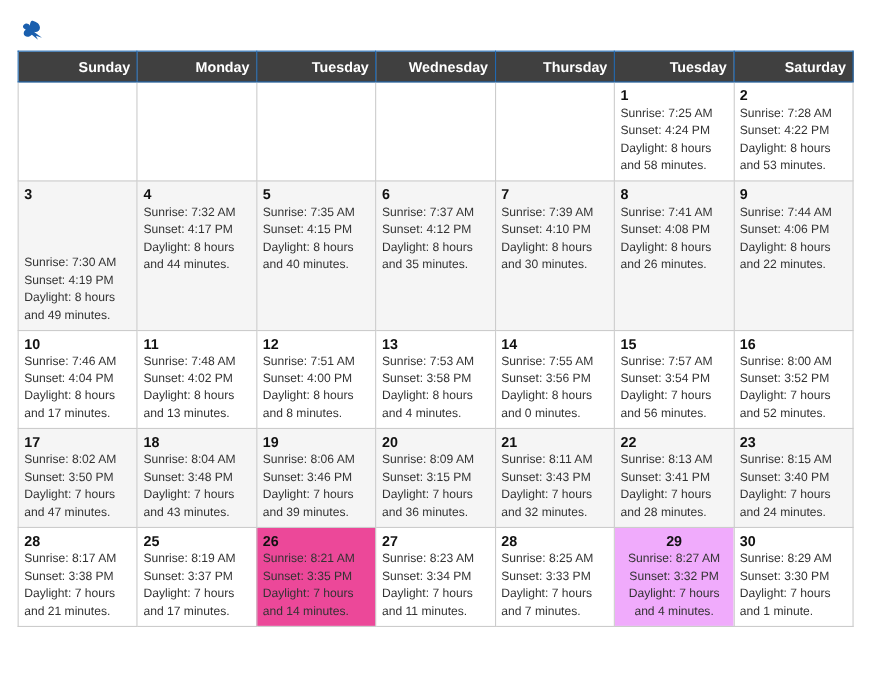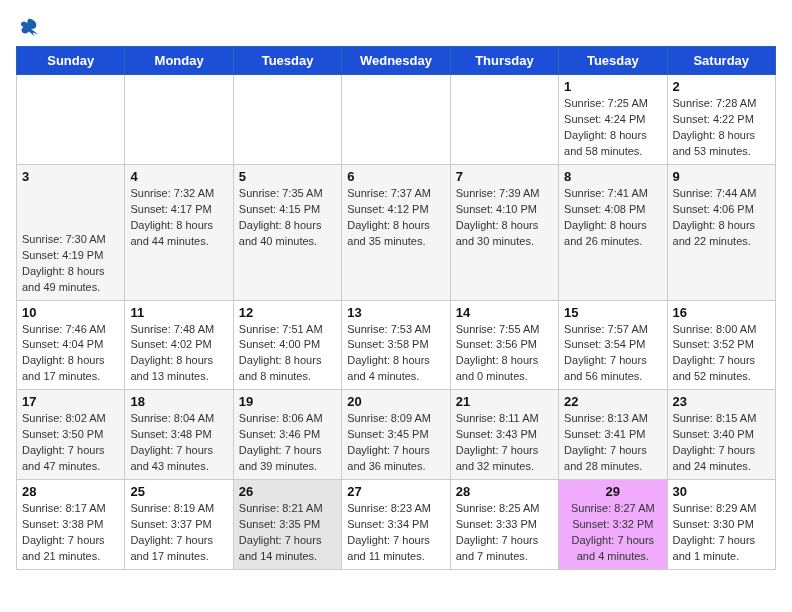--- a/index.html
+++ b/index.html
@@ -49,25 +49,25 @@
       font-size: 17px;
       color: #333;
       margin-top: 2px;
     }
     .calendar-table {
       width: 100%;
       border-collapse: collapse;
       table-layout: fixed;
     }
     .calendar-table th {
-      background-color: #1d4ed8;
+      background-color: #404040;
       color: #fff;
       font-size: 13px;
       font-weight: bold;
-      text-align: center;
+      text-align: right;
       padding: 6px 6px;
       border: 1px solid #2068b0;
     }
     .calendar-table td {
       border: 1px solid #ccc;
       vertical-align: top;
       padding: 4px 5px;
       height: 80px;
       font-size: 10.5px;
       color: #333;
@@ -265,21 +265,21 @@
         <td style="background: rgb(245, 245, 245);">
           <span class="day-number">19</span>
           <div class="day-info" style="white-space: pre-line;">Sunrise: 8:06 AM
 Sunset: 3:46 PM
 Daylight: 7 hours
 and 39 minutes.</div>
         </td>
         <td style="background: rgb(245, 245, 245);">
           <span class="day-number">20</span>
           <div class="day-info" style="white-space: pre-line;">Sunrise: 8:09 AM
-Sunset: 3:45 PM
+Sunset: 3:15 PM
 Daylight: 7 hours
 and 36 minutes.</div>
         </td>
         <td style="background: rgb(245, 245, 245);">
           <span class="day-number">21</span>
           <div class="day-info" style="white-space: pre-line;">Sunrise: 8:11 AM
 Sunset: 3:43 PM
 Daylight: 7 hours
 and 32 minutes.</div>
         </td>
@@ -306,21 +306,21 @@
 Daylight: 7 hours
 and 21 minutes.</div>
         </td>
         <td style="background: rgb(255, 255, 255);">
           <span class="day-number">25</span>
           <div class="day-info" style="white-space: pre-line;">Sunrise: 8:19 AM
 Sunset: 3:37 PM
 Daylight: 7 hours
 and 17 minutes.</div>
         </td>
-        <td style="background: #e5e5e5;">
+        <td style="background: #ec4899;">
           <span class="day-number">26</span>
           <div class="day-info" style="white-space: pre-line;">Sunrise: 8:21 AM
 Sunset: 3:35 PM
 Daylight: 7 hours
 and 14 minutes.</div>
         </td>
         <td style="background: rgb(255, 255, 255);">
           <span class="day-number">27</span>
           <div class="day-info" style="white-space: pre-line;">Sunrise: 8:23 AM
 Sunset: 3:34 PM

